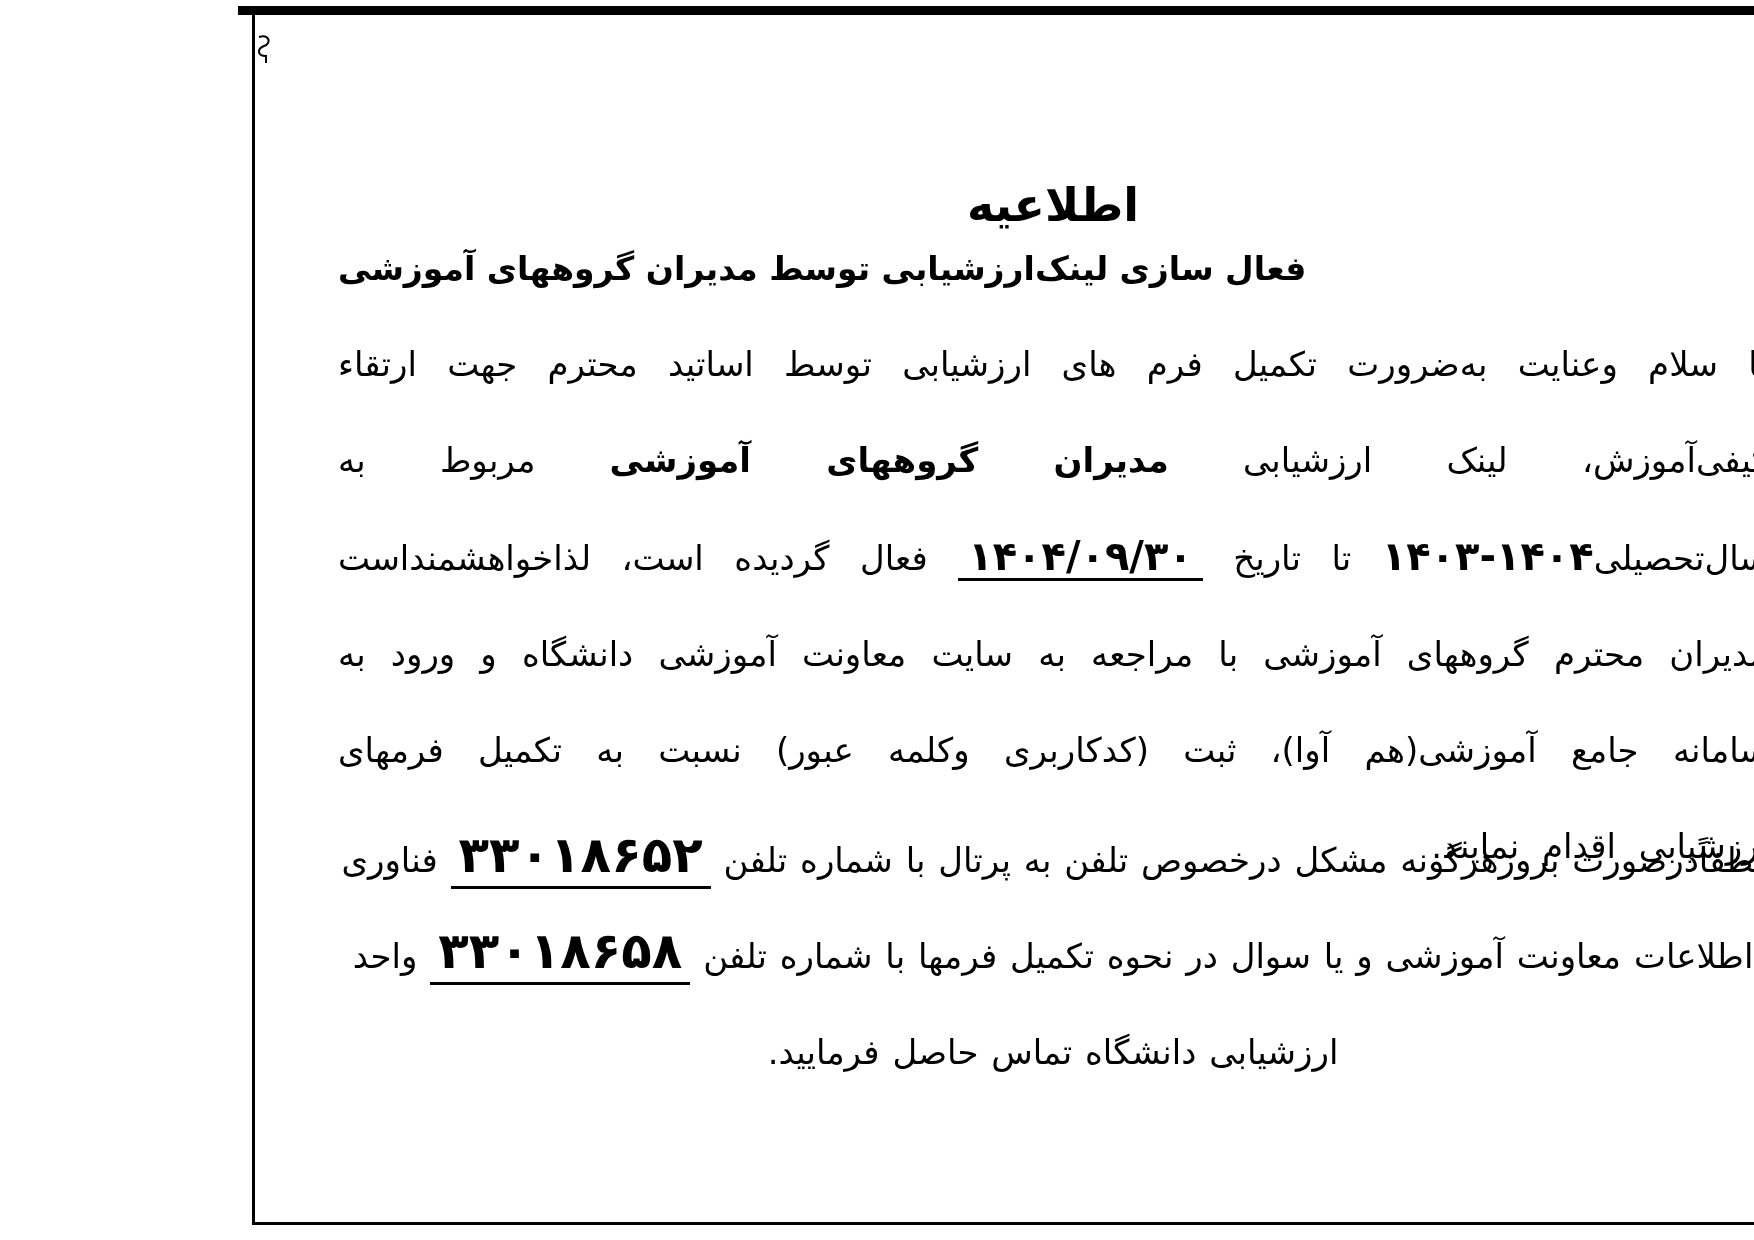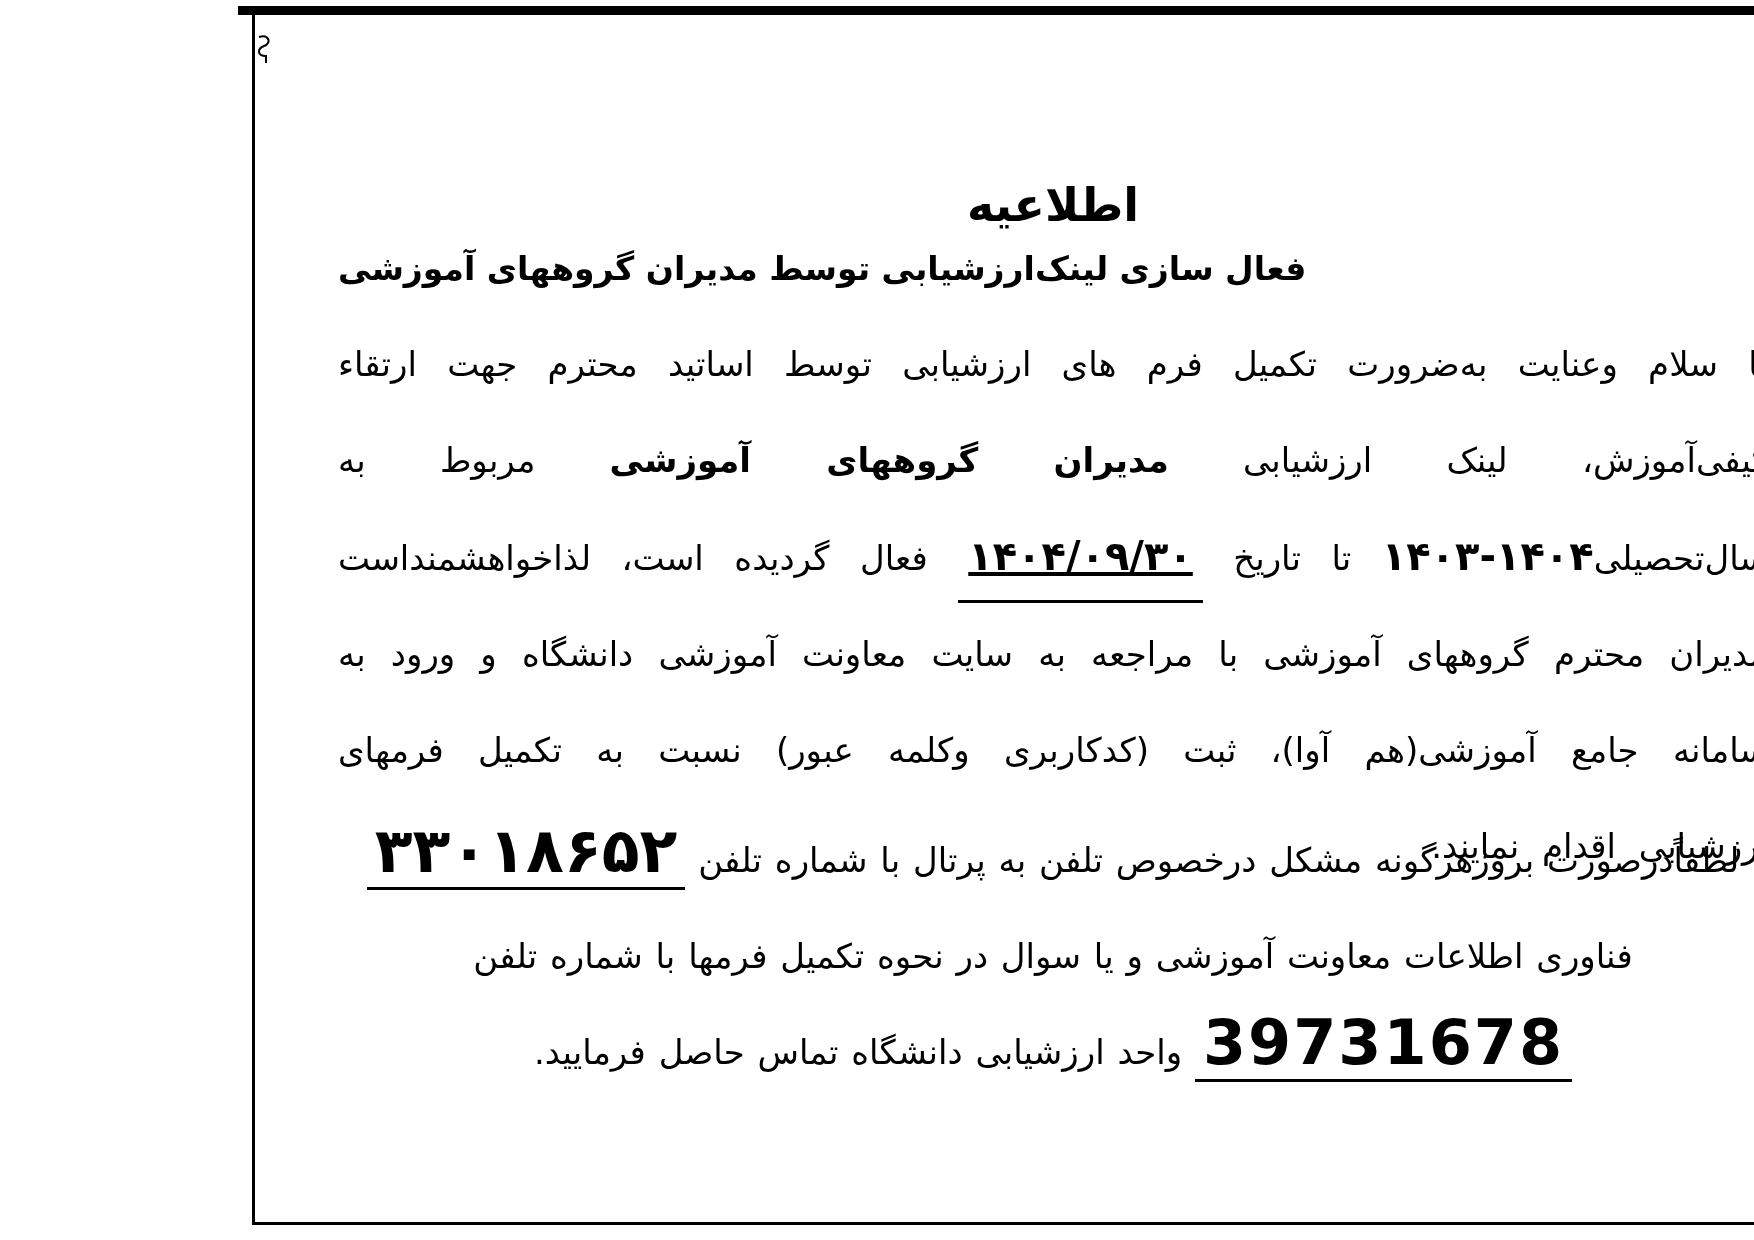--- a/index.html
+++ b/index.html
@@ -43,25 +43,24 @@
   .bold-seg { font-weight: bold; margin-top: 28px; }
   .year-num {
     font-weight: bold; font-size: 40px;
     direction: ltr; unicode-bidi: embed; margin-top: 30px;
   }
   .date-num {
     font-weight: bold; font-size: 40px;
     direction: ltr; unicode-bidi: embed;
     display: inline-block; line-height: 1.1;
     border-bottom: 3px solid #000;
-    padding: 0 10px 22px 10px;
-    text-decoration: underline;
+    padding: 0 10px 0 10px;
   }
   .phone-num {
-    font-weight: bold; font-size: 62px;
+    font-weight: bold; font-size: 50px;
     direction: ltr; unicode-bidi: embed;
     display: inline-block; line-height: 1.05;
     border-bottom: 3px solid #000;
     padding: 0 8px 4px 8px;
     letter-spacing: 2px;
     text-align: right;
   }
 </style>
 </head>
 <body>
@@ -84,16 +83,16 @@
 
   <h1 class="content-abs doc-title">اطلاعیه</h1>
 
   <h2 class="content-abs doc-subtitle">فعال سازی لینک‌ارزشیابی توسط مدیران گروههای آموزشی</h2>
 
   <p class="content-abs para p1">
     <span>با سلام وعنایت به‌ضرورت تکمیل فرم های ارزشیابی توسط اساتید محترم جهت ارتقاء کیفی‌آموزش، لینک ارزشیابی </span><span class="bold-seg">مدیران گروههای آموزشی</span><span> مربوط به سال‌تحصیلی</span><span class="year-num">۱۴۰۳-۱۴۰۴</span><span> تا تاریخ </span><span class="date-num">۱۴۰۴/۰۹/۳۰</span><span> فعال گردیده است، لذاخواهشمنداست مدیران محترم گروههای آموزشی با مراجعه به سایت معاونت آموزشی دانشگاه و ورود به سامانه جامع آموزشی(هم آوا)، ثبت (کدکاربری وکلمه عبور) نسبت به تکمیل فرمهای ارزشیابی اقدام نمایند.</span>
   </p>
 
   <p class="content-abs para p2">
-    <span>لطفاًدرصورت بروزهرگونه مشکل درخصوص تلفن به پرتال با شماره تلفن </span><span class="phone-num">۳۳۰۱۸۶۵۲</span><span> فناوری اطلاعات معاونت آموزشی و یا سوال در نحوه تکمیل فرمها با شماره تلفن </span><span class="phone-num">39731678</span><span> واحد ارزشیابی دانشگاه تماس حاصل فرمایید.</span>
+    <span>لطفاًدرصورت بروزهرگونه مشکل درخصوص تلفن به پرتال با شماره تلفن </span><span class="phone-num">۳۳۰۱۸۶۵۲</span><span> فناوری اطلاعات معاونت آموزشی و یا سوال در نحوه تکمیل فرمها با شماره تلفن </span><span class="phone-num">۳۳۰۱۸۶۵۸</span><span> واحد ارزشیابی دانشگاه تماس حاصل فرمایید.</span>
   </p>
 
 </div>
 
 </body></html>

